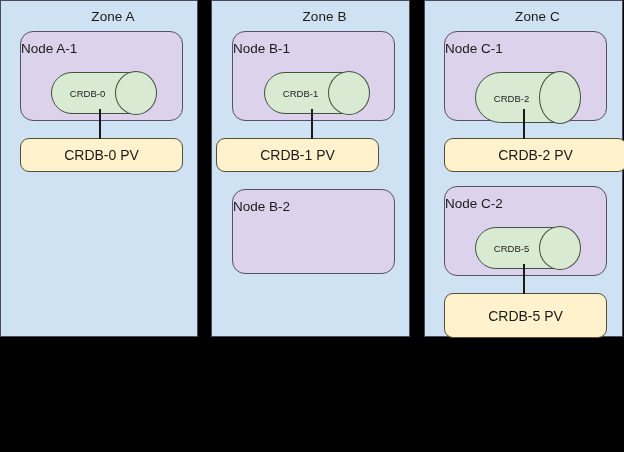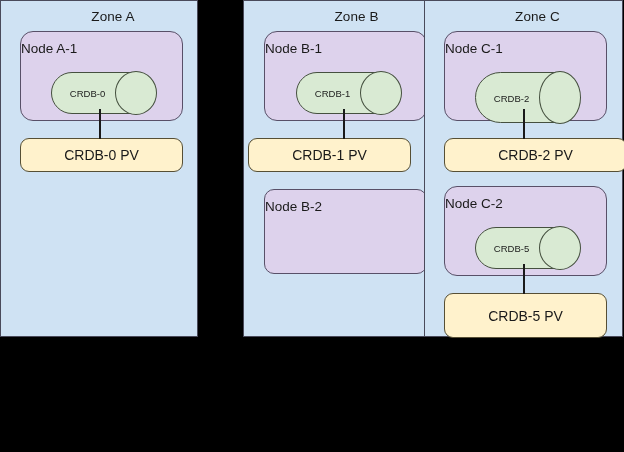--- a/index.html
+++ b/index.html
@@ -138,40 +138,40 @@
       </div>
     </div>
 
     <div class="link" style="left:98px; top:108px; height:30px;"></div>
 
     <div class="pv" style="left:19px; top:137px; width:163px; height:34px;">
       <span class="pv-label">CRDB-0 PV</span>
     </div>
   </div>
 
-  <div class="zone" style="left:211px; width:199px;margin-left:32px;">
+  <div class="zone" style="left:211px; width:199px;">
     <div class="zone-title">Zone B</div>
 
     <div class="node" style="left:20px; top:30px; width:163px; height:90px;">
       <div class="node-title">Node B-1</div>
 
       <div class="cyl" style="left:31px; top:40px; width:105px; height:42px;">
         <div class="cyl-body"></div>
         <div class="cyl-cap"></div>
         <div class="cyl-label">CRDB-1</div>
       </div>
     </div>
 
     <div class="link" style="left:99px; top:108px; height:30px;"></div>
 
     <div class="pv" style="left:4px; top:137px; width:163px; height:34px;">
       <span class="pv-label">CRDB-1 PV</span>
     </div>
 
-    <div class="node" style="left:20px; top:188px; width:163px; height:85px;border-radius:10px;">
+    <div class="node" style="left:20px; top:188px; width:163px; height:85px;">
       <div class="node-title">Node B-2</div>
     </div>
   </div>
 
   <div class="zone" style="left:424px; width:199px;">
     <div class="zone-title">Zone C</div>
 
     <div class="node" style="left:19px; top:30px; width:163px; height:90px;">
       <div class="node-title">Node C-1</div>
 

